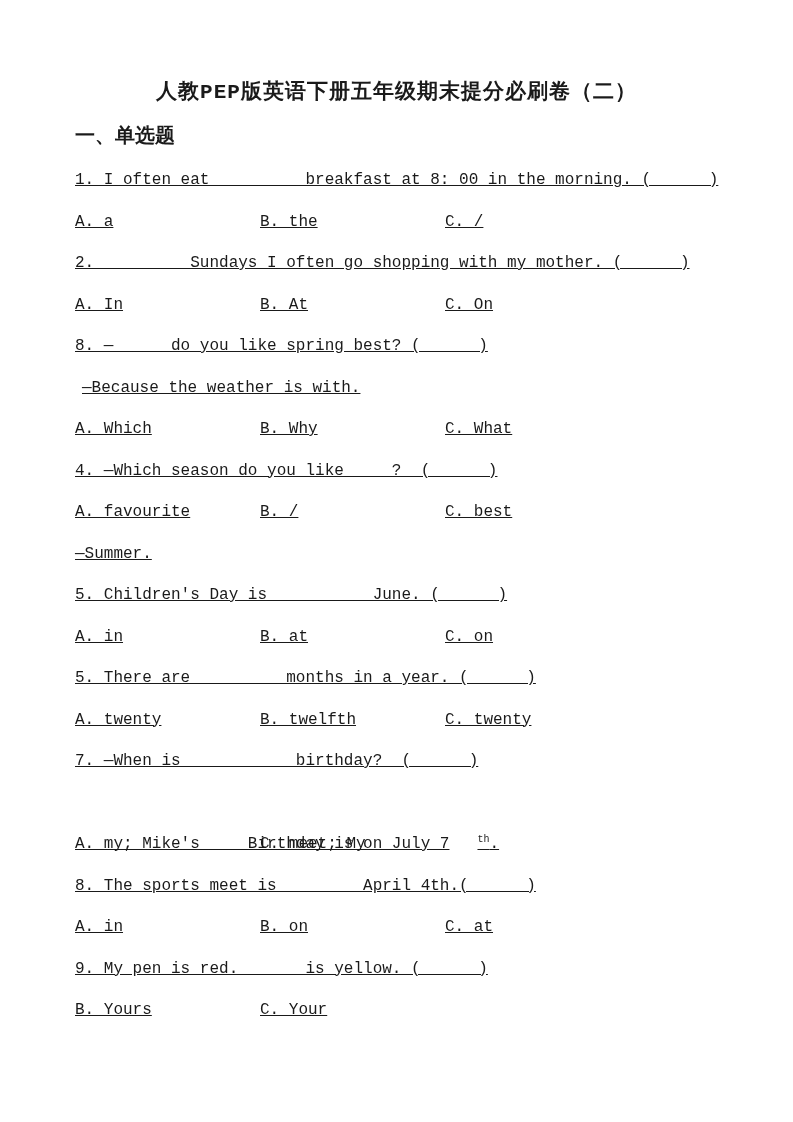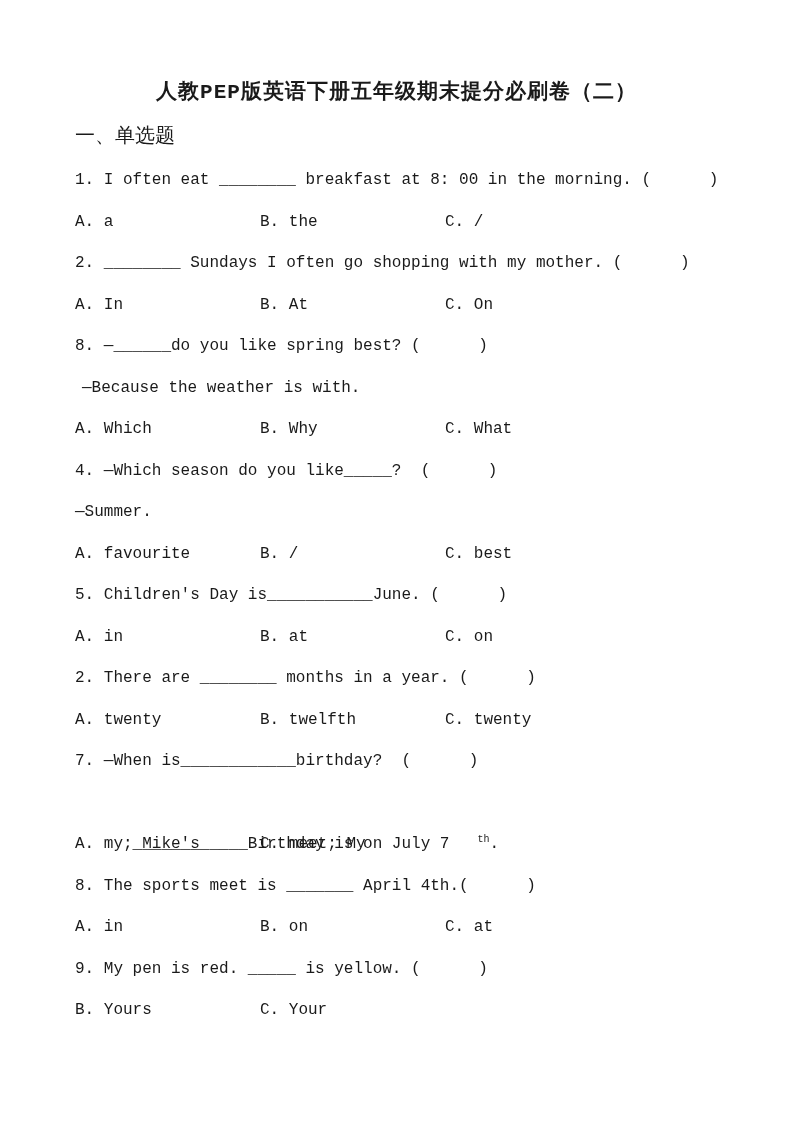--- a/index.html
+++ b/index.html
@@ -29,25 +29,26 @@
     font-weight: bold;
     text-align: center;
     letter-spacing: 1px;
     white-space: pre;
   }
   .section-heading {
     margin: 20px 0 0 0;
     padding-left: 75px;
     font-size: 20px;
     line-height: 22px;
-    font-weight: normal;
+    font-weight: bold;
     white-space: pre;
   }
   .lines {
     margin-top: 12px;
+    text-decoration: underline;
   }
   .line {
     height: 41.5px;
     line-height: 41.5px;
     padding-left: 75px;
     font-size: 16px;
     white-space: pre;
   }
   .line.indent {
     padding-left: 82px;
@@ -102,37 +103,37 @@
     <div class="line indent">—Because the weather is with.</div>
 
     <div class="line opts">
       <span class="opt-a">A. Which</span>
       <span class="opt-b">B. Why</span>
       <span class="opt-c">C. What</span>
     </div>
 
     <div class="line">4. —Which season do you like_____?  (      )</div>
 
-    <div class="line">—Summer.</div>
-
     <div class="line opts">
       <span class="opt-a">A. favourite</span>
       <span class="opt-b">B. /</span>
       <span class="opt-c">C. best</span>
     </div>
+
+    <div class="line">—Summer.</div>
 
     <div class="line">5. Children's Day is___________June. (      )</div>
 
     <div class="line opts">
       <span class="opt-a">A. in</span>
       <span class="opt-b">B. at</span>
       <span class="opt-c">C. on</span>
     </div>
 
-    <div class="line">2. There are ________ months in a year. (      )</div>
+    <div class="line">5. There are ________ months in a year. (      )</div>
 
     <div class="line opts">
       <span class="opt-a">A. twenty</span>
       <span class="opt-b">B. twelfth</span>
       <span class="opt-c">C. twenty</span>
     </div>
 
     <div class="line">7. —When is____________birthday?  (      )</div>
 
     <div class="line">

